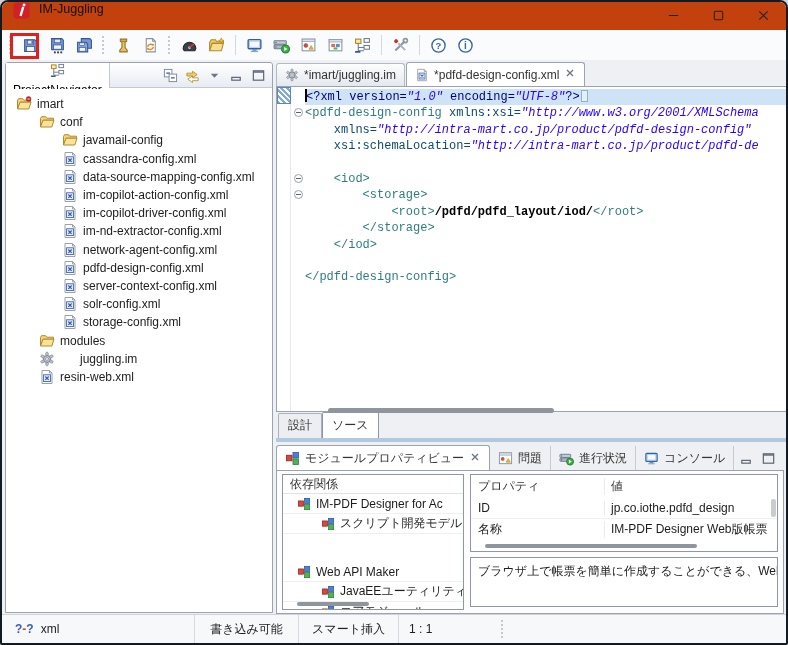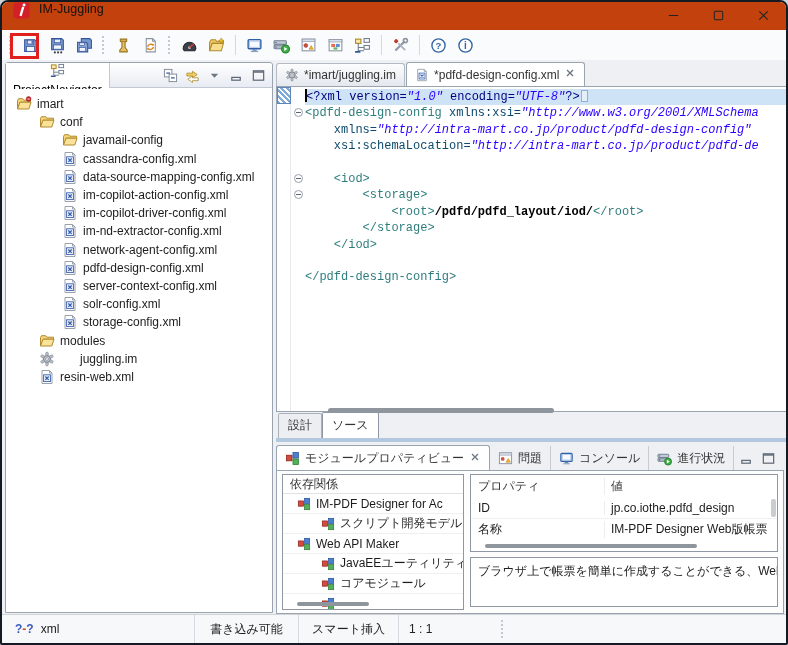--- a/index.html
+++ b/index.html
@@ -632,40 +632,40 @@
               <rect x="1.5" y="2" width="13" height="2.4" fill="#d8e1ee" stroke="#8a93a2" stroke-width="0.6"></rect>
               <circle cx="5" cy="8.5" r="2" fill="#d34f42"></circle>
               <path d="M8.5 12 l2.4-4 2.4 4 Z" fill="#f0b429" stroke="#b07f12" stroke-width="0.5"></path>
             </svg>
           </span>
           <span>問題</span>
         </div>
         <div class="btab">
           <span class="ic" style="height: 15px; width: 15px;">
             <svg viewBox="0 0 16 16">
-              <rect x="2" y="2.5" width="12" height="8.5" rx="1" fill="#dfeafa" stroke="#2f5fa8" stroke-width="1.3"></rect>
-              <rect x="3.4" y="3.9" width="9.2" height="5.7" fill="#f6f9ff" stroke="#9db9e0" stroke-width="0.6"></rect>
-              <rect x="6" y="11.5" width="4" height="1.5" fill="#6b87b4"></rect>
-              <rect x="4.5" y="13" width="7" height="1.2" fill="#8ba3c8"></rect>
-            </svg>
-          </span>
-          <span>コンソール</span>
-        </div>
-        <div class="btab">
-          <span class="ic" style="height: 15px; width: 15px;">
-            <svg viewBox="0 0 16 16">
               <rect x="1" y="3.5" width="11.5" height="3.4" rx="0.8" fill="#c3cbd6" stroke="#6e7c8e"></rect>
               <rect x="1" y="7.6" width="11.5" height="3.4" rx="0.8" fill="#aeb9c7" stroke="#6e7c8e"></rect>
               <circle cx="2.8" cy="5.2" r="0.7" fill="#5d6b7d"></circle>
               <circle cx="2.8" cy="9.3" r="0.7" fill="#5d6b7d"></circle>
               <circle cx="11.8" cy="11.3" r="3.7" fill="#3fae49" stroke="#20812a"></circle>
               <path d="M10.6 9.4 l3 1.9 -3 1.9 Z" fill="#fff"></path>
             </svg>
           </span>
           <span>進行状況</span>
+        </div>
+        <div class="btab">
+          <span class="ic" style="height: 15px; width: 15px;">
+            <svg viewBox="0 0 16 16">
+              <rect x="2" y="2.5" width="12" height="8.5" rx="1" fill="#dfeafa" stroke="#2f5fa8" stroke-width="1.3"></rect>
+              <rect x="3.4" y="3.9" width="9.2" height="5.7" fill="#f6f9ff" stroke="#9db9e0" stroke-width="0.6"></rect>
+              <rect x="6" y="11.5" width="4" height="1.5" fill="#6b87b4"></rect>
+              <rect x="4.5" y="13" width="7" height="1.2" fill="#8ba3c8"></rect>
+            </svg>
+          </span>
+          <span>コンソール</span>
         </div>
       </div>
     <div class="view-tools" style="position:absolute;right:2px;top:4px;">
       <span class="vt-btn">
           <span class="ic">
             <svg viewBox="0 0 16 16">
               <rect x="3" y="10" width="9" height="3" fill="none" stroke="#5f6876" stroke-width="1.3"></rect>
             </svg>
           </span>
         </span>
@@ -695,21 +695,21 @@
             <div class="dep-row" style="padding-left: 38px;">
               <span class="ic" style="height: 14px; width: 14px;">
                 <svg viewBox="0 0 16 16">
                   <rect x="1.5" y="4.5" width="6" height="6" fill="#d24b40" stroke="#8e1f16" stroke-width="0.8"></rect>
                   <rect x="8.5" y="1.5" width="6" height="6" fill="#4d7fd0" stroke="#28549e" stroke-width="0.8"></rect>
                   <rect x="8.5" y="8.5" width="6" height="6" fill="#53b05a" stroke="#2b7a33" stroke-width="0.8"></rect>
                 </svg>
               </span>
               <span>スクリプト開発モデル</span>
             </div>
-            <div class="dep-row" style="padding-left: 14px;">
+            <div class="dep-row" style="padding-left: 14px; margin-top: 28px;">
               <span class="ic" style="height: 14px; width: 14px;">
                 <svg viewBox="0 0 16 16">
                   <rect x="1.5" y="4.5" width="6" height="6" fill="#d24b40" stroke="#8e1f16" stroke-width="0.8"></rect>
                   <rect x="8.5" y="1.5" width="6" height="6" fill="#4d7fd0" stroke="#28549e" stroke-width="0.8"></rect>
                   <rect x="8.5" y="8.5" width="6" height="6" fill="#53b05a" stroke="#2b7a33" stroke-width="0.8"></rect>
                 </svg>
               </span>
               <span>Web API Maker</span>
             </div>
             <div class="dep-row" style="padding-left: 38px;">

